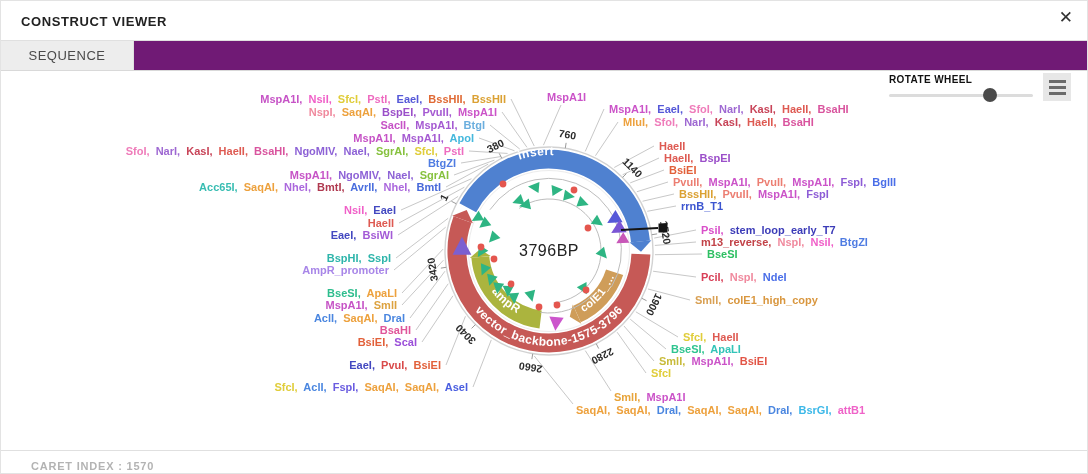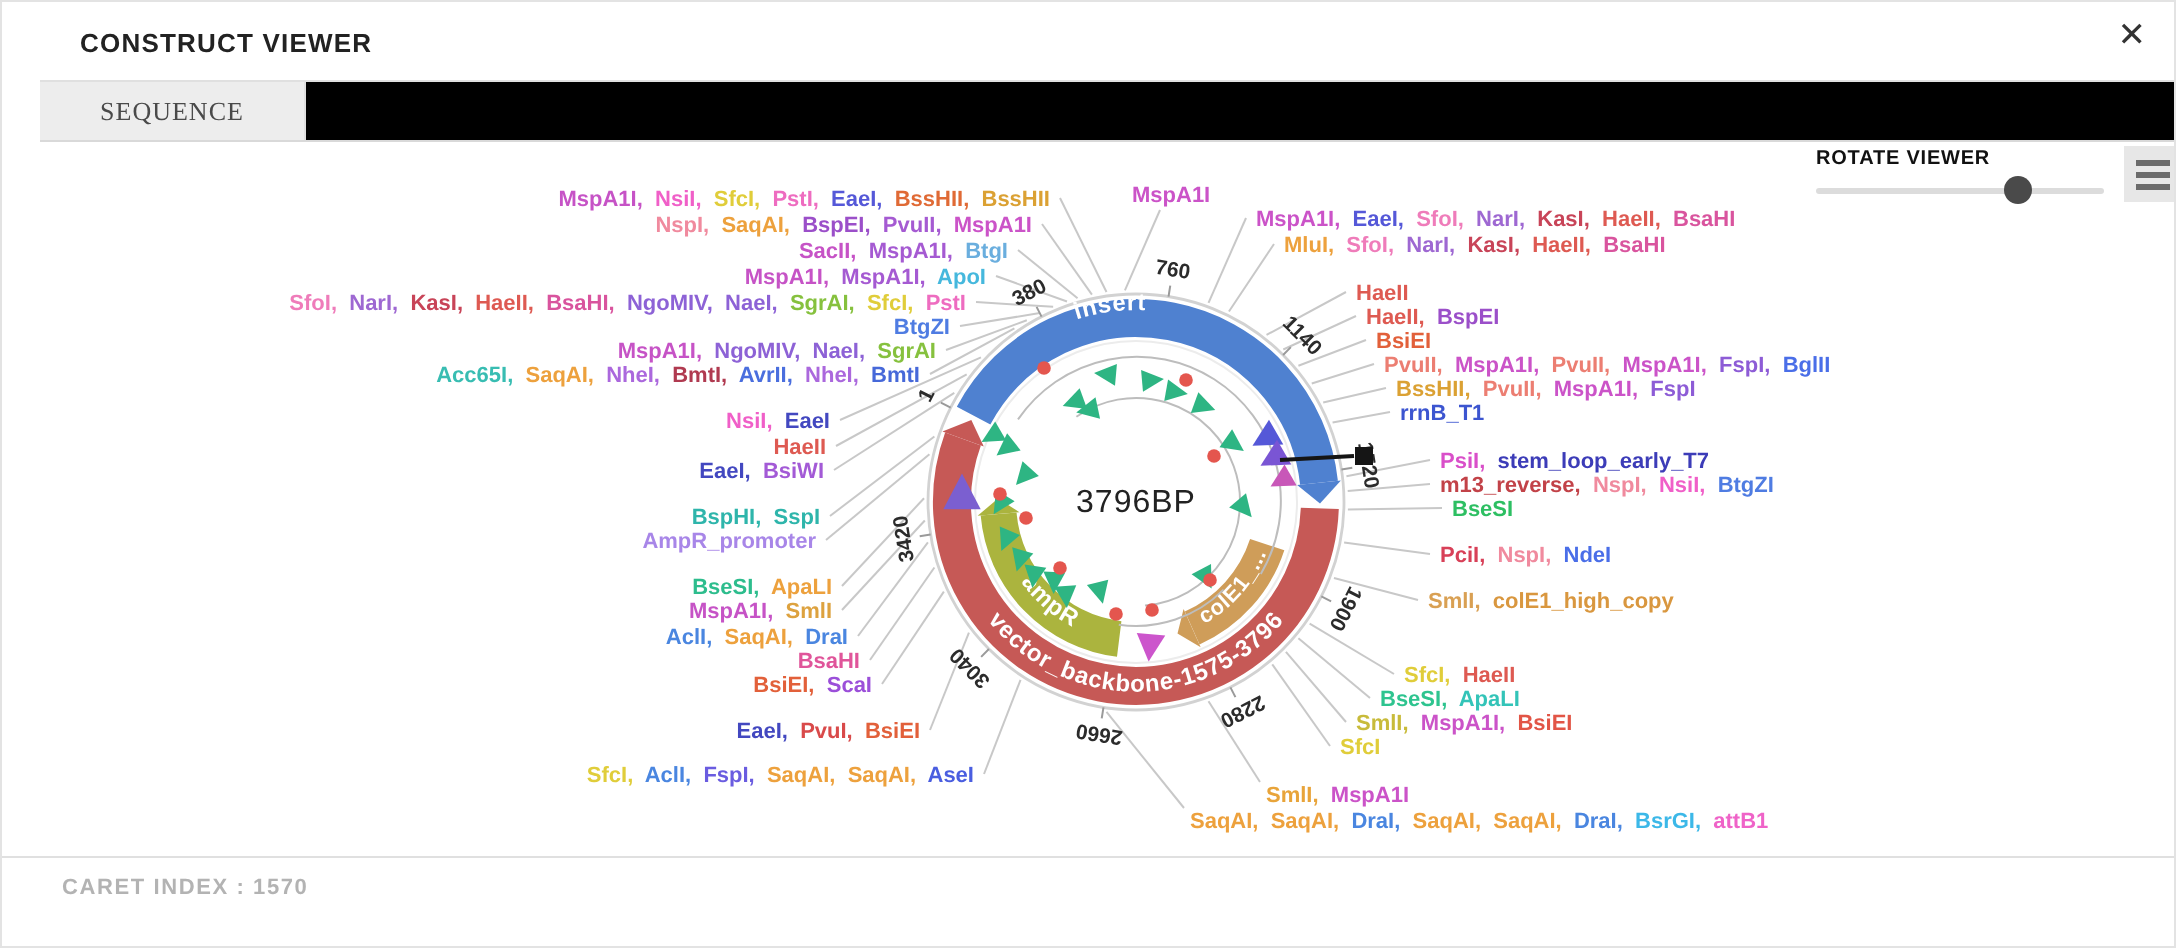--- a/index.html
+++ b/index.html
@@ -1,33 +1,33 @@
 <!DOCTYPE html>
 <html><head>
 <meta charset="utf-8">
 <style>
   * { margin:0; padding:0; box-sizing:border-box; }
   body { background:#fff; font-family:"Liberation Sans", sans-serif; }
-  .panel { position:relative; width:1088px; height:474px; background:#fff; border:1px solid #e3e3e3; overflow:hidden;padding-left:19px; }
+  .panel { position:relative; width:1088px; height:474px; background:#fff; border:1px solid #e3e3e3; overflow:hidden; }
   .hdr { position:relative; height:40px; border-bottom:1px solid #e0e0e0; }
   .hdr-title { position:absolute; left:20px; top:13px; font-size:13px; font-weight:bold; letter-spacing:.6px; color:#222; }
   .close-btn { position:absolute; right:14px; top:8px; font-size:17px; color:#333; cursor:pointer; line-height:1; }
-  .tabbar { display:flex; height:30px; border-bottom:1px solid #d9d9d9; background:#000000;font-family:Liberation Serif, serif; }
+  .tabbar { display:flex; height:30px; border-bottom:1px solid #d9d9d9; background:#701a75; }
   .tab { width:133px; text-align:center; line-height:29px; font-size:13px; letter-spacing:.5px; color:#4a4a4a; cursor:pointer; }
   .tab.inactive { background:#ededed; border-right:1px solid #e0e0e0; }
   .tab.active { background:#fff; border-left:1px solid #d9d9d9; border-right:1px solid #d9d9d9; margin-bottom:-1px; border-bottom:1px solid #fff; color:#333; }
   .content { position:relative; height:375px; }
   #map { position:absolute; left:0; top:0; }
   .rotatewrap { position:absolute; left:888px; top:3px; width:146px; }
   .rotate-label { font-size:10px; font-weight:bold; letter-spacing:.4px; color:#111; }
   .slider-track { position:relative; margin-top:9px; width:144px; height:3px; background:#dcdcdc; border-radius:2px; }
   .slider-thumb { position:absolute; top:-6px; width:14px; height:14px; border-radius:50%; background:#4a4a4a; cursor:pointer; }
   .menu-btn { position:absolute; left:1042px; top:2px; width:28px; height:28px; background:#e7e7e7; display:flex; flex-direction:column; justify-content:center; align-items:center; gap:3px; cursor:pointer; }
   .menu-btn span { display:block; width:17px; height:3px; background:#6b6b6b; }
-  .ftr { position:absolute; left:0; right:0; bottom:0; height:45px; border-top:1px solid #e0e0e0; }
+  .ftr { position:absolute; left:0; right:0; bottom:0; height:23px; border-top:1px solid #e0e0e0; }
   .caret-index { position:absolute; left:30px; top:9px; font-size:11px; font-weight:600; letter-spacing:.8px; color:#b3b3b3; }
   svg text { font-family:"Liberation Sans", sans-serif; }
 </style>
 </head>
 <body>
 
 <div class="panel">
   <div class="hdr">
     <span class="hdr-title">CONSTRUCT VIEWER</span>
     <span class="close-btn">✕</span>
@@ -205,21 +205,21 @@
           <text x="706" y="187" text-anchor="start" font-size="11" font-weight="bold"><tspan fill="#2dbf62">BseSI</tspan></text>
           <text x="700" y="210" text-anchor="start" font-size="11" font-weight="bold"><tspan fill="#d84058">PciI,&nbsp; </tspan><tspan fill="#f08a9e">NspI,&nbsp; </tspan><tspan fill="#4a6ee8">NdeI</tspan></text>
           <text x="694" y="233" text-anchor="start" font-size="11" font-weight="bold"><tspan fill="#d9a053">SmlI,&nbsp; </tspan><tspan fill="#d9973f">colE1_high_copy</tspan></text>
           <text x="682" y="270" text-anchor="start" font-size="11" font-weight="bold"><tspan fill="#e0cd3a">SfcI,&nbsp; </tspan><tspan fill="#de5a52">HaeII</tspan></text>
           <text x="670" y="282" text-anchor="start" font-size="11" font-weight="bold"><tspan fill="#2ec48f">BseSI,&nbsp; </tspan><tspan fill="#33c4b8">ApaLI</tspan></text>
           <text x="658" y="294" text-anchor="start" font-size="11" font-weight="bold"><tspan fill="#c8bb3a">SmlI,&nbsp; </tspan><tspan fill="#cb53c8">MspA1I,&nbsp; </tspan><tspan fill="#e25546">BsiEI</tspan></text>
           <text x="650" y="306" text-anchor="start" font-size="11" font-weight="bold"><tspan fill="#e0cd3a">SfcI</tspan></text>
         </g>
       </svg>
     <div class="rotatewrap">
-      <div class="rotate-label">ROTATE VIEWER</div>
+      <div class="rotate-label">ROTATE WHEEL</div>
       <div class="slider-track">
         <div class="slider-thumb" id="thumb" style="left: calc(70% - 7px);"></div>
       </div>
     </div>
     <div class="menu-btn">
       <span></span>
         <span></span>
         <span></span>
     </div>
   </div>

